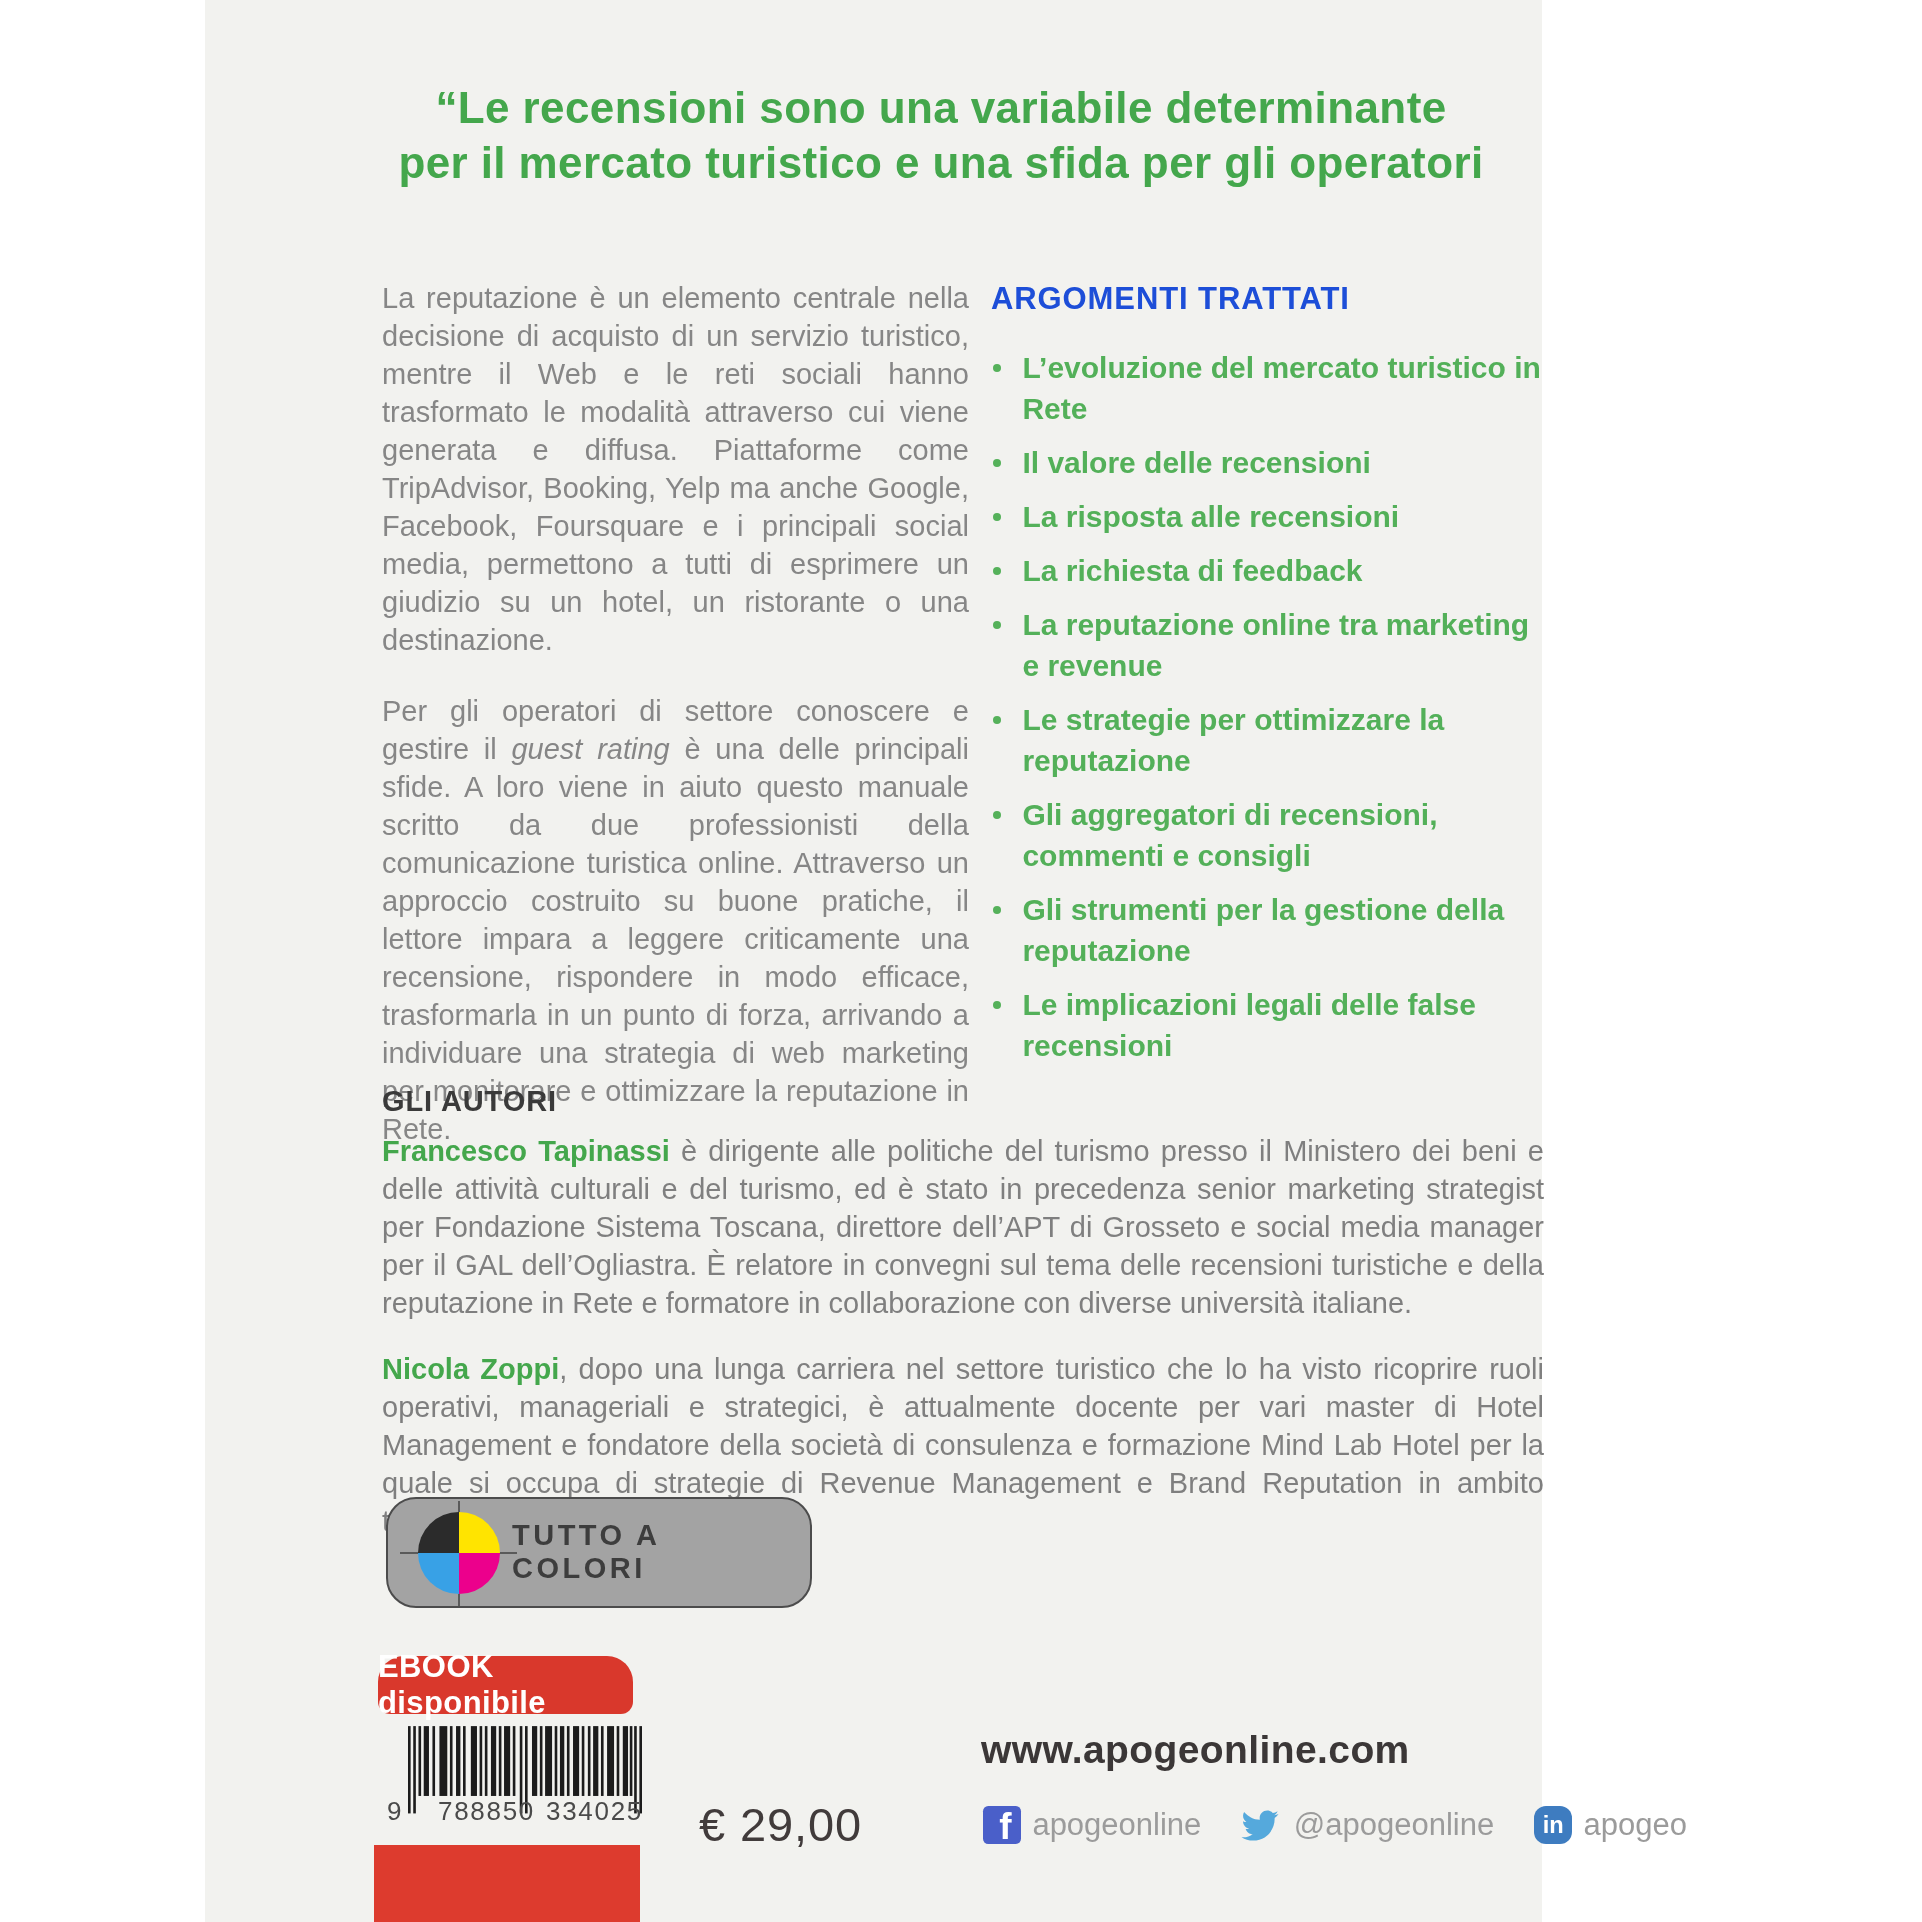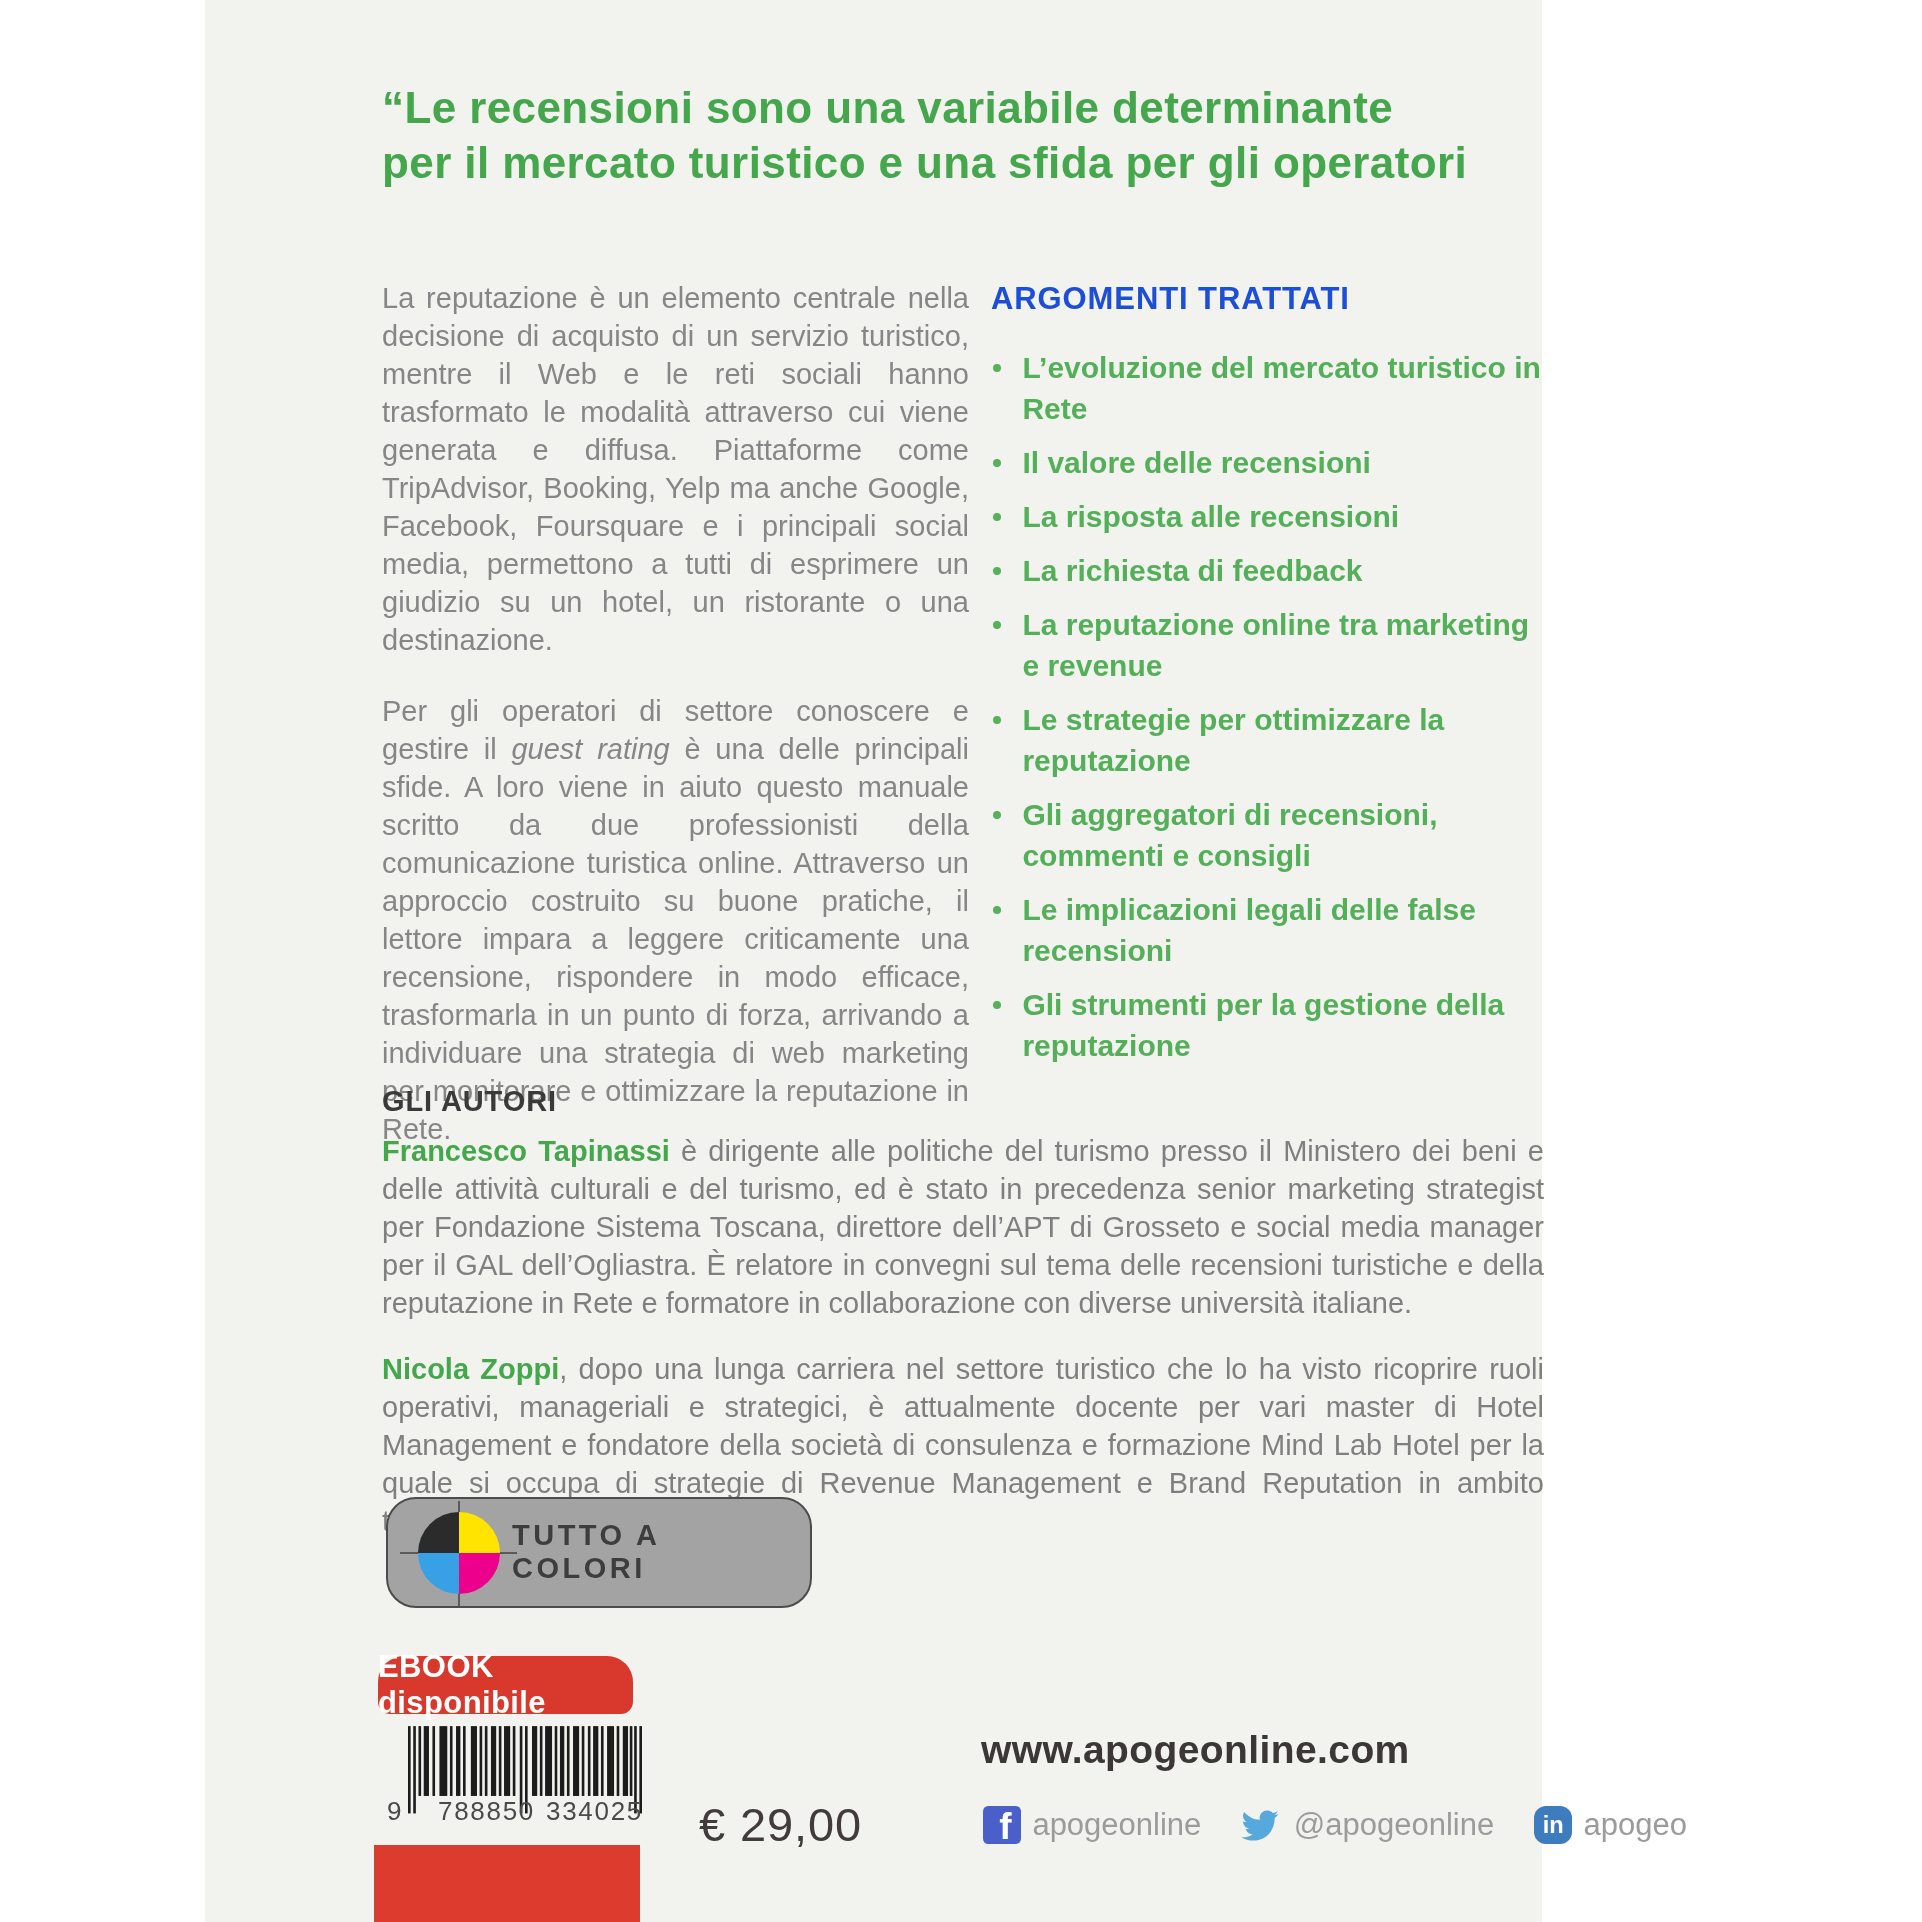--- a/index.html
+++ b/index.html
@@ -10,20 +10,21 @@
   }
   .page{
     position:absolute;left:205px;top:0;width:1337px;height:1922px;
     background:#f2f2ef;
   }
   
   .quote{
     position:absolute;left:177px;top:80px;width:1118px;
     font-size:44px;font-weight:bold;line-height:55px;color:#44a74c;
     letter-spacing:0.4px;
+    text-align:center;
   }
   
   .intro-left{
     position:absolute;left:177px;top:279px;width:587px;
     font-size:29px;line-height:38px;color:#868686;text-align:justify;
   }
   .intro-left p{margin:0;}
   .intro-left p + p{margin-top:33px;}
   .em{font-style:italic;}
   .topics{
@@ -171,25 +172,25 @@
     <div class="topic-item">
         <span class="topic-dot"></span>
         <span class="topic-text">Le strategie per ottimizzare la reputazione</span>
       </div>
     <div class="topic-item">
         <span class="topic-dot"></span>
         <span class="topic-text">Gli aggregatori di recensioni, commenti e consigli</span>
       </div>
     <div class="topic-item">
         <span class="topic-dot"></span>
+        <span class="topic-text">Gli strumenti per la gestione della reputazione</span>
+      </div>
+    <div class="topic-item">
+        <span class="topic-dot"></span>
         <span class="topic-text">Le implicazioni legali delle false recensioni</span>
-      </div>
-    <div class="topic-item">
-        <span class="topic-dot"></span>
-        <span class="topic-text">Gli strumenti per la gestione della reputazione</span>
       </div>
   </div>
 
   <div class="authors">
     <h2 class="authors-title">GLI AUTORI</h2>
     <p><span class="author-name">Francesco Tapinassi</span><span> è dirigente alle politiche del turismo presso il Ministero dei beni e delle attività culturali e del turismo, ed è stato in precedenza senior marketing strategist per Fondazione Sistema Toscana, direttore dell’APT di Grosseto e social media manager per il GAL dell’Ogliastra. È relatore in convegni sul tema delle recensioni turistiche e della reputazione in Rete e formatore in collaborazione con diverse università italiane.</span></p>
     <p><span class="author-name">Nicola Zoppi</span><span>, dopo una lunga carriera nel settore turistico che lo ha visto ricoprire ruoli operativi, manageriali e strategici, è attualmente docente per vari master di Hotel Management e fondatore della società di consulenza e formazione Mind Lab Hotel per la quale si occupa di strategie di Revenue Management e Brand Reputation in ambito turistico-ricettivo.</span></p>
   </div>
 
   <div class="color-badge">

